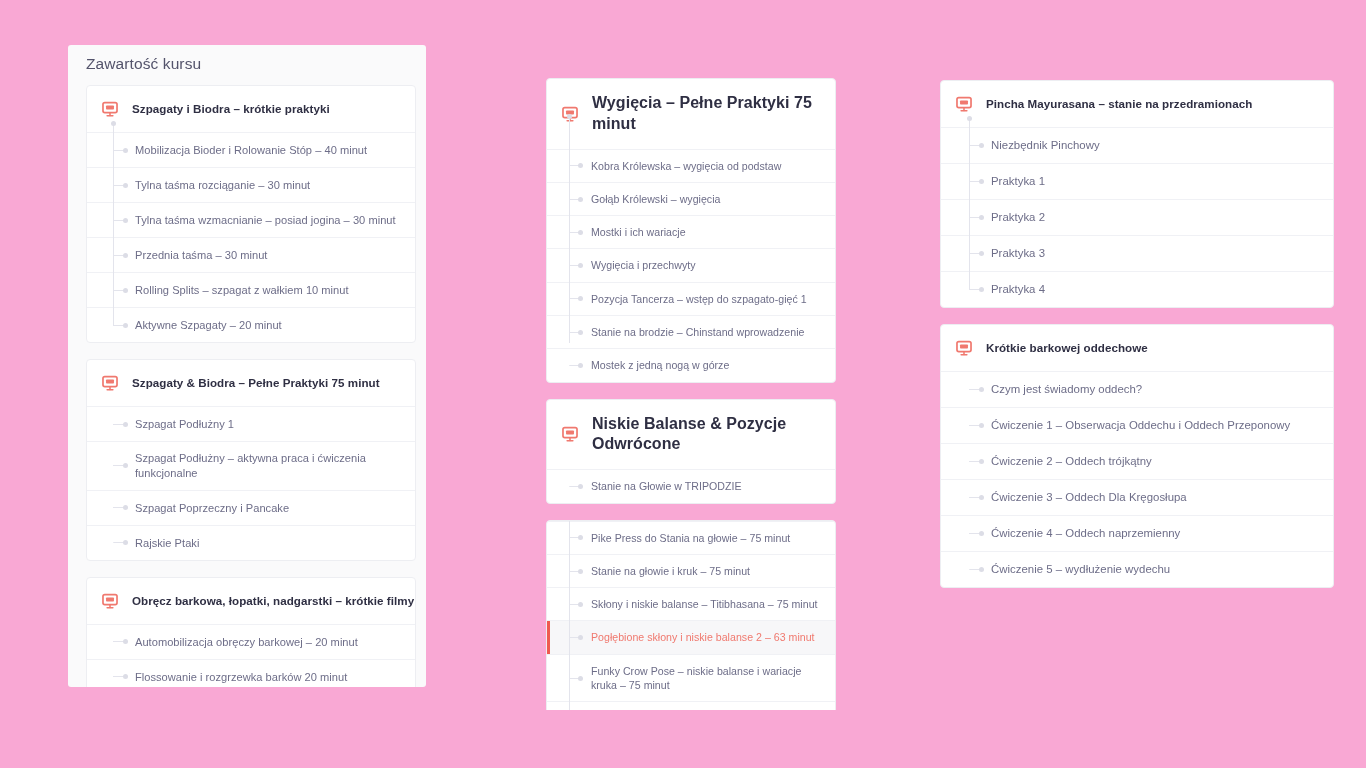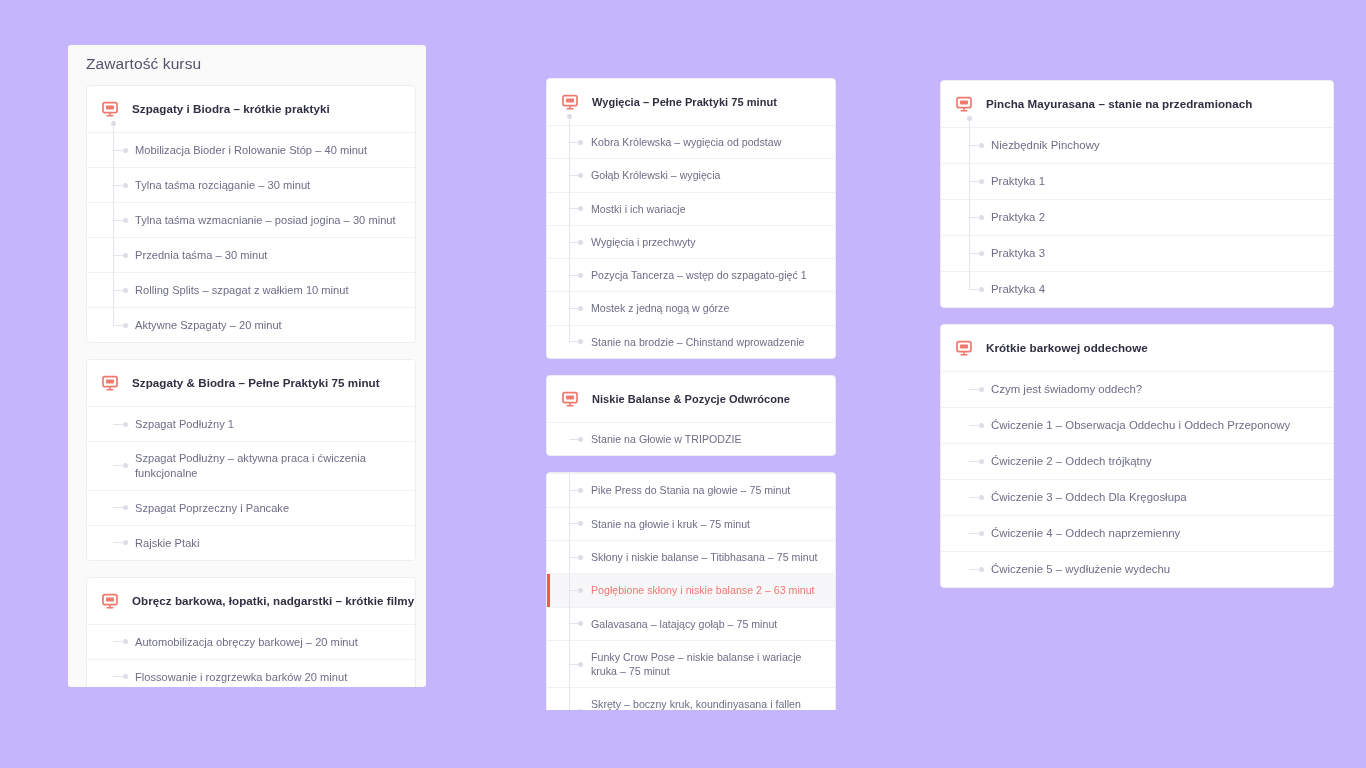--- a/index.html
+++ b/index.html
@@ -8,21 +8,21 @@
     height: 768px;
     background: #ffffff;
     font-family: "Liberation Sans", sans-serif;
     overflow: hidden;
   }
 
   .page {
     position: relative;
     width: 1366px;
     height: 768px;
-    background: #c4b5fd;
+    background: #f9a8d4;
   }
 
   
   .panel-bg {
     position: absolute;
     left: 68px;
     top: 45px;
     width: 358px;
     height: 642px;
     background: #fafafb;
@@ -65,21 +65,21 @@
     position: relative;
   }
   .sec-head .ico {
     flex: 0 0 auto;
     width: 18px;
     height: 18px;
     margin-right: 13px;
     display: block;
   }
   .sec-title {
-    font-size: 11px;
+    font-size: 16px;
     font-weight: bold;
     color: #2f2f43;
     line-height: 1.3;
     letter-spacing: .05px;
   }
   .col-left  .sec-title { font-size: 11.6px; }
   .col-right .sec-title { font-size: 11.6px; }
 
   
   .row {
@@ -309,29 +309,29 @@
         <div class="row">
           <span class="conn"></span>
           <span class="conn-dot"></span>
           <span class="row-label">Wygięcia i przechwyty</span>
         </div>
         <div class="row">
           <span class="conn"></span>
           <span class="conn-dot"></span>
           <span class="row-label">Pozycja Tancerza – wstęp do szpagato-gięć 1</span>
         </div>
+        <div class="row">
+          <span class="conn"></span>
+          <span class="conn-dot"></span>
+          <span class="row-label">Stanie na brodzie – Chinstand wprowadzenie</span>
+        </div>
         <div class="row last">
           <span class="conn"></span>
           <span class="conn-dot"></span>
           <span class="row-label">Mostek z jedną nogą w górze</span>
-        </div>
-        <div class="row">
-          <span class="conn"></span>
-          <span class="conn-dot"></span>
-          <span class="row-label">Stanie na brodzie – Chinstand wprowadzenie</span>
         </div>
         <div class="rail" style="top: 37px; height: 226.5px;"></div>
         <div class="rail-cap" style="top: 35px;"></div>
       </div>
       <div class="card" style="position: relative;">
         <div class="sec-head">
           <svg class="ico" viewBox="0 0 20 20">
             <rect x="2.2" y="2.8" width="15.6" height="11.2" rx="2" fill="none" stroke="#f0796f" stroke-width="1.9"></rect>
             <rect x="5.6" y="6.2" width="8.8" height="4.4" rx="0.8" fill="#f0796f"></rect>
             <path d="M10 14.2 V17.2" stroke="#f0796f" stroke-width="1.7" stroke-linecap="round"></path>
@@ -362,25 +362,20 @@
           <span class="row-label">Skłony i niskie balanse – Titibhasana – 75 minut</span>
         </div>
         <div class="row current">
           <span class="conn"></span>
           <span class="conn-dot"></span>
           <span class="row-label">Pogłębione skłony i niskie balanse 2 – 63 minut</span>
         </div>
         <div class="row">
           <span class="conn"></span>
           <span class="conn-dot"></span>
-          <span class="row-label">Galavasana – latający gołąb – 75 minut</span>
-        </div>
-        <div class="row">
-          <span class="conn"></span>
-          <span class="conn-dot"></span>
           <span class="row-label">Funky Crow Pose – niskie balanse i wariacje kruka – 75 minut</span>
         </div>
         <div class="row">
           <span class="conn-dot"></span>
           <span class="row-label">Skręty – boczny kruk, koundinyasana i fallen angel – 75 minut</span>
         </div>
         <div class="rail" style="top: 0px; height: 762px;"></div>
       </div>
     </div>
   <div class="col col-right" id="col-right">

